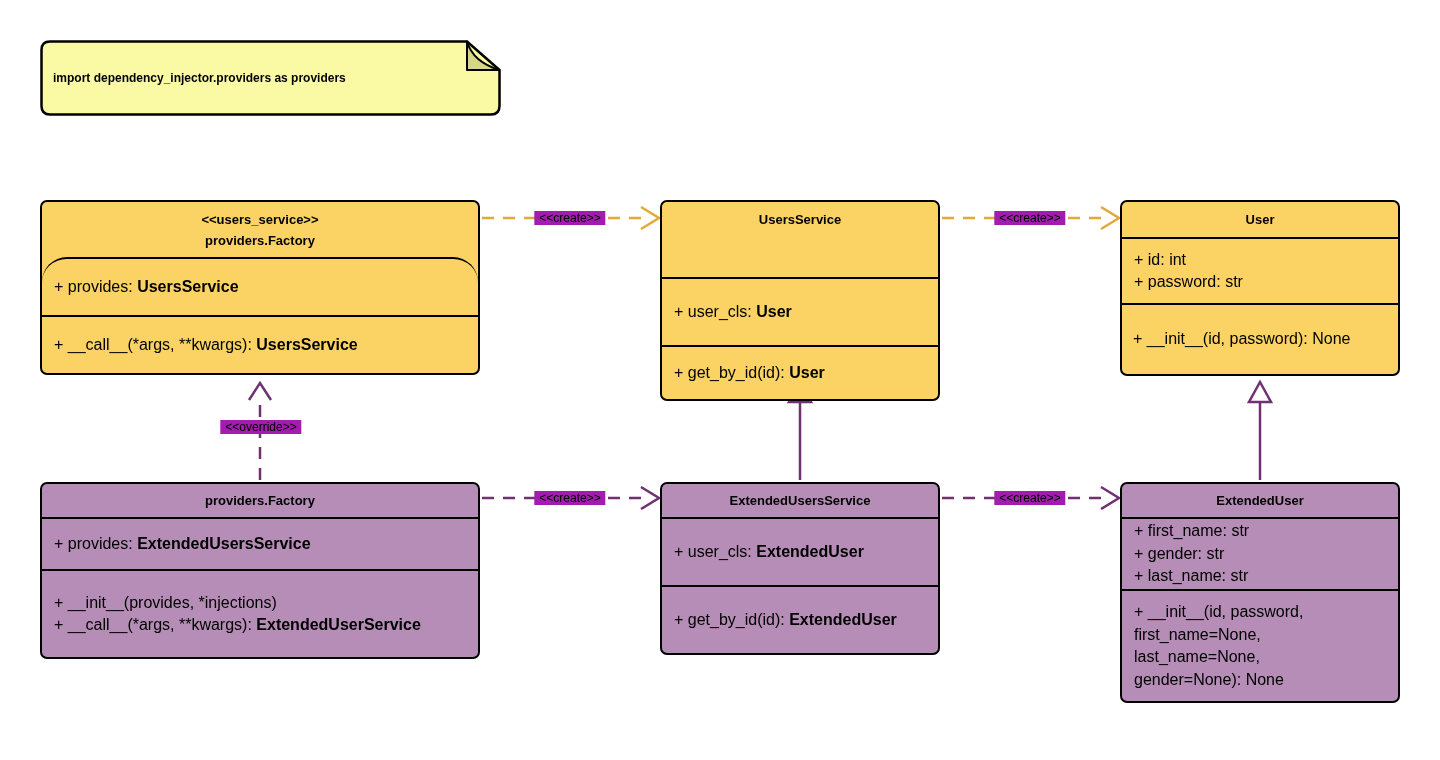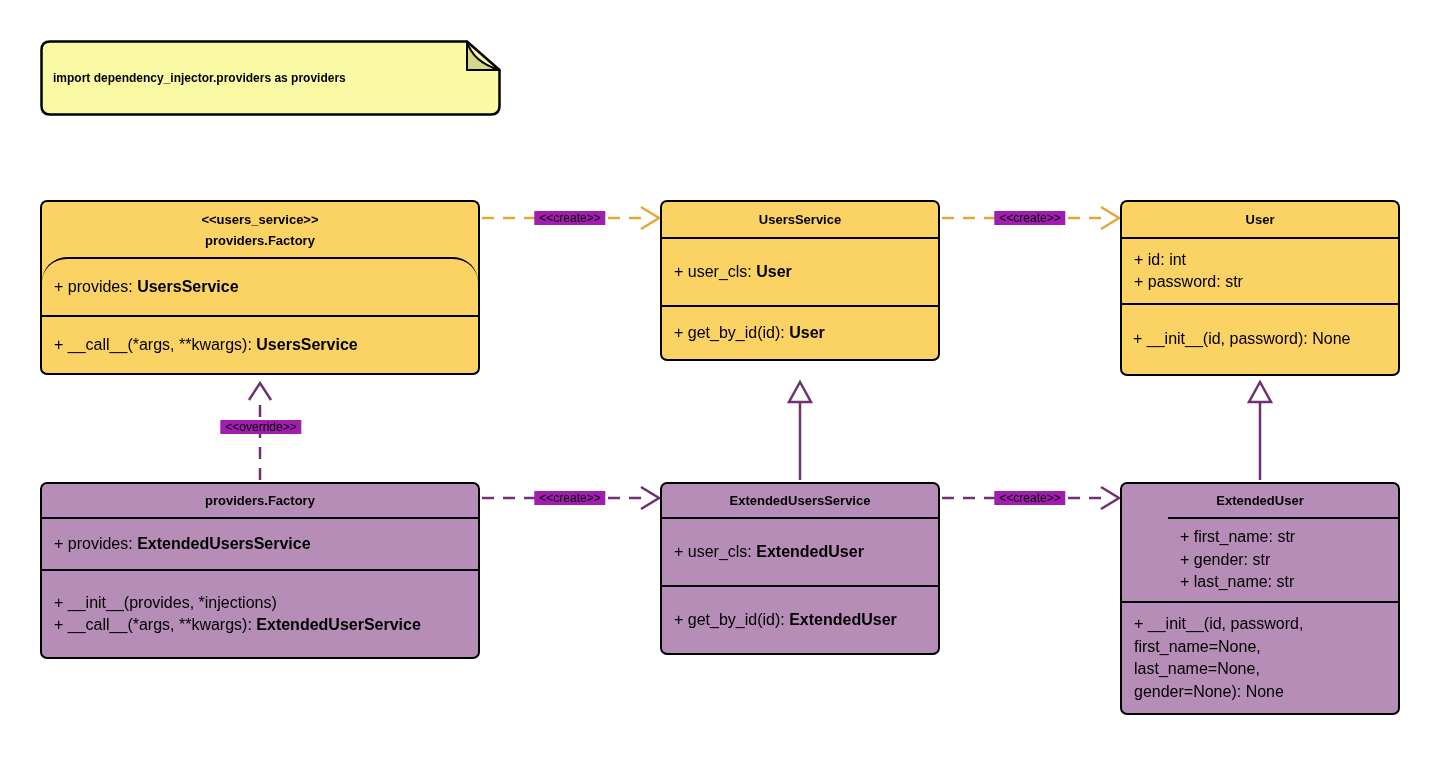--- a/index.html
+++ b/index.html
@@ -102,21 +102,21 @@
     </div>
     <div class="sec" style="height:58px;">
       <div class="ln"><span>+ __call__(*args, **kwargs): </span><b>UsersService</b></div>
     </div>
   </div>
 
   <div class="cls yellow" style="left:660px; top:200px; width:280px;">
     <div class="hdr" style="height:35px;">
       <div>UsersService</div>
     </div>
-    <div class="sec" style="height:68px;">
+    <div class="sec" style="height:68px;margin-top:40px;">
       <div class="ln"><span>+ user_cls: </span><b>User</b></div>
     </div>
     <div class="sec" style="height:54px;">
       <div class="ln"><span>+ get_by_id(id): </span><b>User</b></div>
     </div>
   </div>
 
   <div class="cls yellow" style="left:1120px; top:200px; width:280px;">
     <div class="hdr" style="height:35px;">
       <div>User</div>
@@ -152,21 +152,21 @@
     </div>
     <div class="sec" style="height:68px;">
       <div class="ln"><span>+ get_by_id(id): </span><b>ExtendedUser</b></div>
     </div>
   </div>
 
   <div class="cls purple" style="left:1120px; top:482px; width:280px;">
     <div class="hdr" style="height:33px;">
       <div>ExtendedUser</div>
     </div>
-    <div class="sec" style="height:84px;margin-left:46px;">
+    <div class="sec" style="height:72px;">
       <div class="ln">+ first_name: str</div>
       <div class="ln">+ gender: str</div>
       <div class="ln">+ last_name: str</div>
     </div>
     <div class="sec" style="height:112px;">
       <div class="ln">+ __init__(id, password,</div>
       <div class="ln">first_name=None,</div>
       <div class="ln">last_name=None,</div>
       <div class="ln">gender=None): None</div>
     </div>

